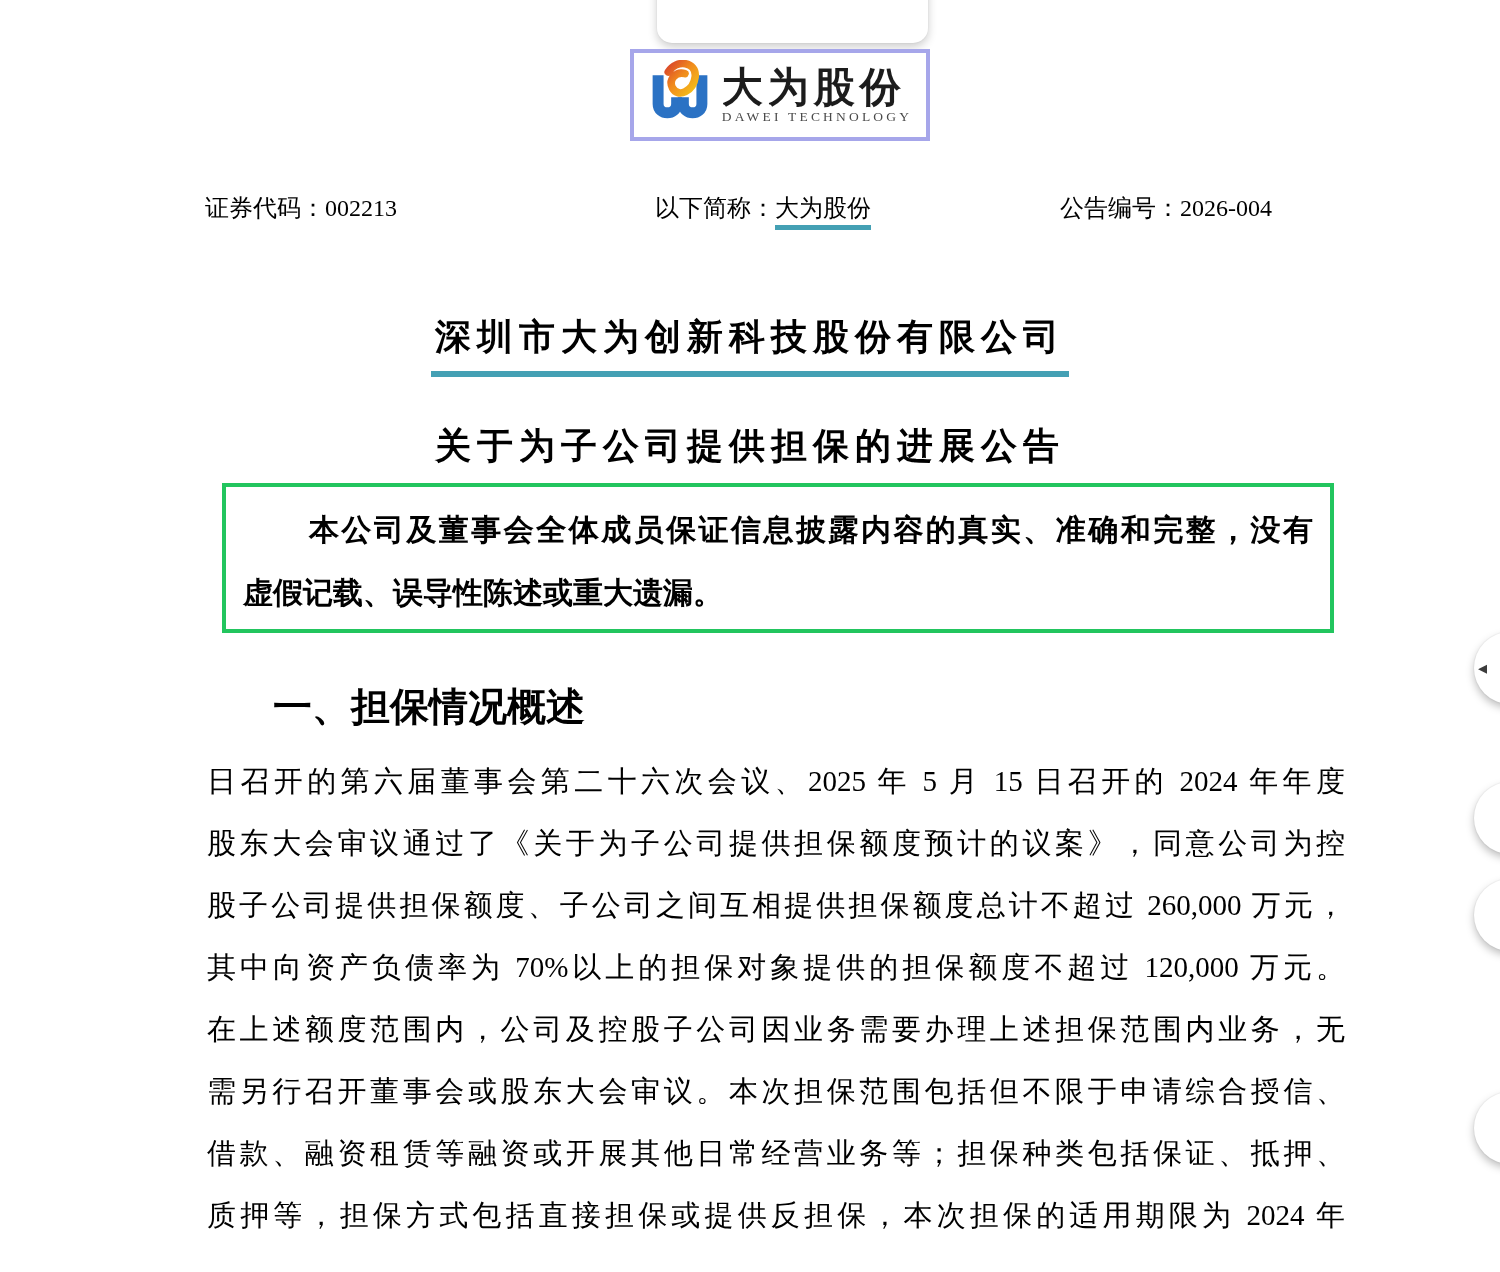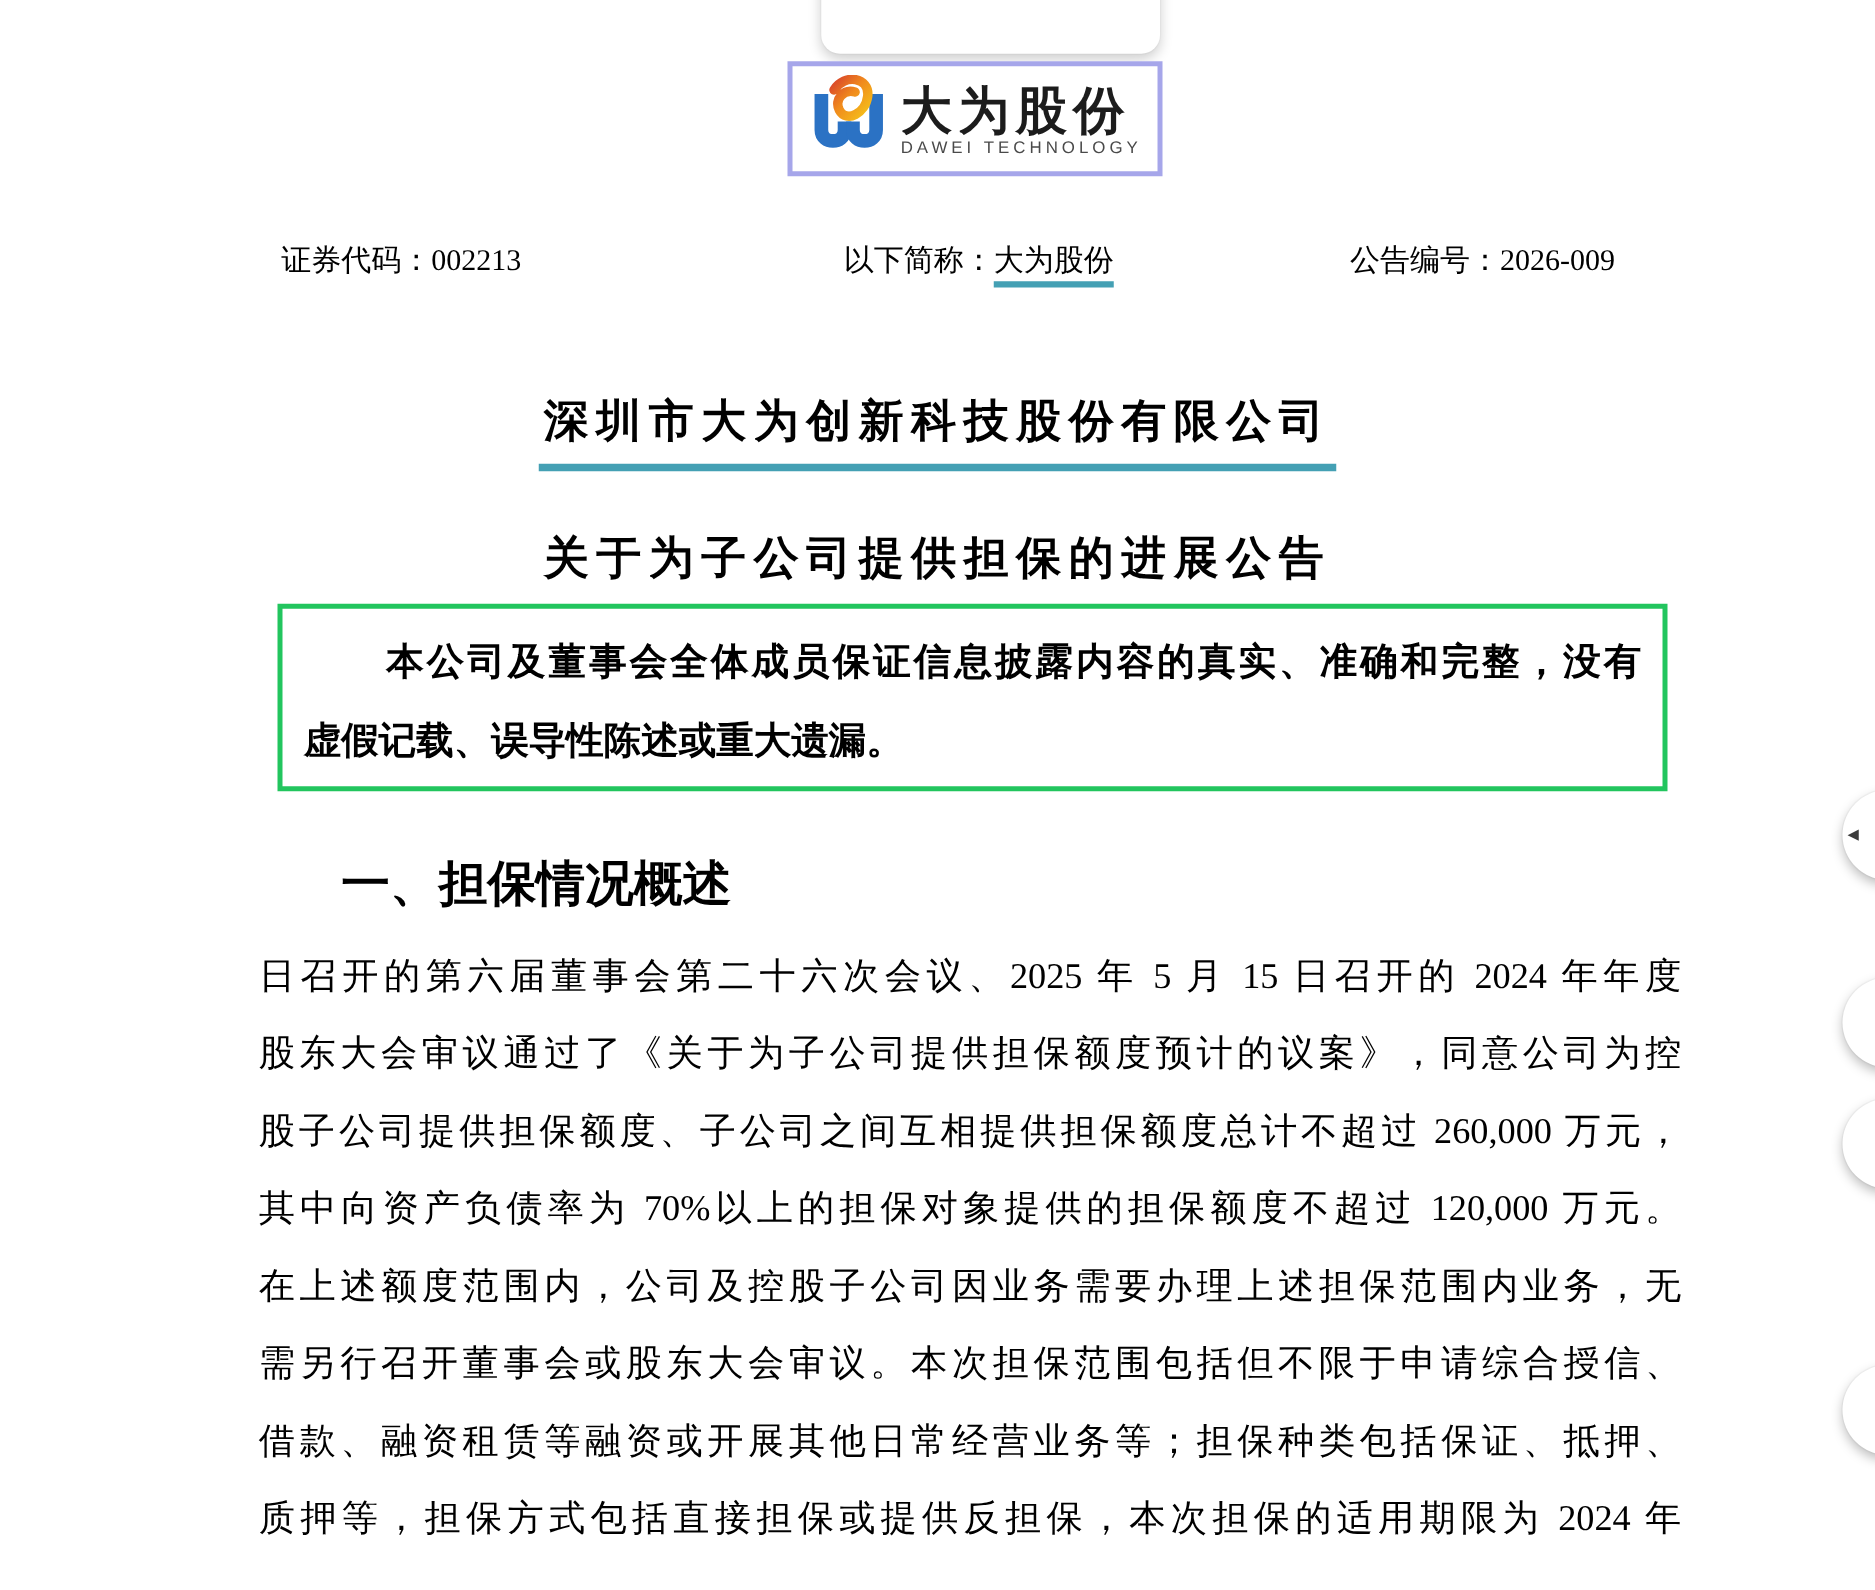--- a/index.html
+++ b/index.html
@@ -37,27 +37,27 @@
     justify-content: center;
     gap: 10px;
   }
   .logo-text { display: flex; flex-direction: column; align-items: flex-start; }
   .logo-cn {
     font-family: "Liberation Sans", sans-serif;
     font-weight: bold; font-size: 41px; line-height: 44px;
     color: #1c1c1c; letter-spacing: 5px; white-space: nowrap;
   }
   .logo-en {
-    font-family: Liberation Sans, sans-serif;
+    font-family: Liberation Serif, serif;
     font-size: 13.5px; color: #4a4a4a; letter-spacing: 3.2px; white-space: nowrap;
   }
 
   
   .header-row { position: absolute; top: 192px; left: 0; width: 100%; height: 36px; font-size: 24px; }
-  .h-item { position: absolute; white-space: nowrap; margin-left: 20px; }
+  .h-item { position: absolute; white-space: nowrap; }
   .h-code { left: 205px; }
   .h-name { left: 655px; }
   .h-no   { left: 1060px; }
   .stock-name-ul {
     display: inline-block;
     border-bottom: 5px solid #44a0b4;
     padding-bottom: 1px;
   }
 
   
@@ -147,21 +147,21 @@
     </svg>
     <div class="logo-text">
       <div class="logo-cn">大为股份</div>
       <div class="logo-en">DAWEI TECHNOLOGY</div>
     </div>
   </div>
 
   <div class="header-row">
     <span class="h-item h-code"><span>证券代码：</span><span>002213</span></span>
     <span class="h-item h-name"><span>以下简称：</span><span class="stock-name-ul">大为股份</span></span>
-    <span class="h-item h-no"><span>公告编号：</span><span>2026-009</span></span>
+    <span class="h-item h-no"><span>公告编号：</span><span>2026-004</span></span>
   </div>
 
   <div class="title-block">
     <div class="title1">
       <span class="title1-ul">深圳市大为创新科技股份有限公司</span>
     </div>
     <div class="title2">关于为子公司提供担保的进展公告</div>
   </div>
 
   <div class="disclaimer-box">

